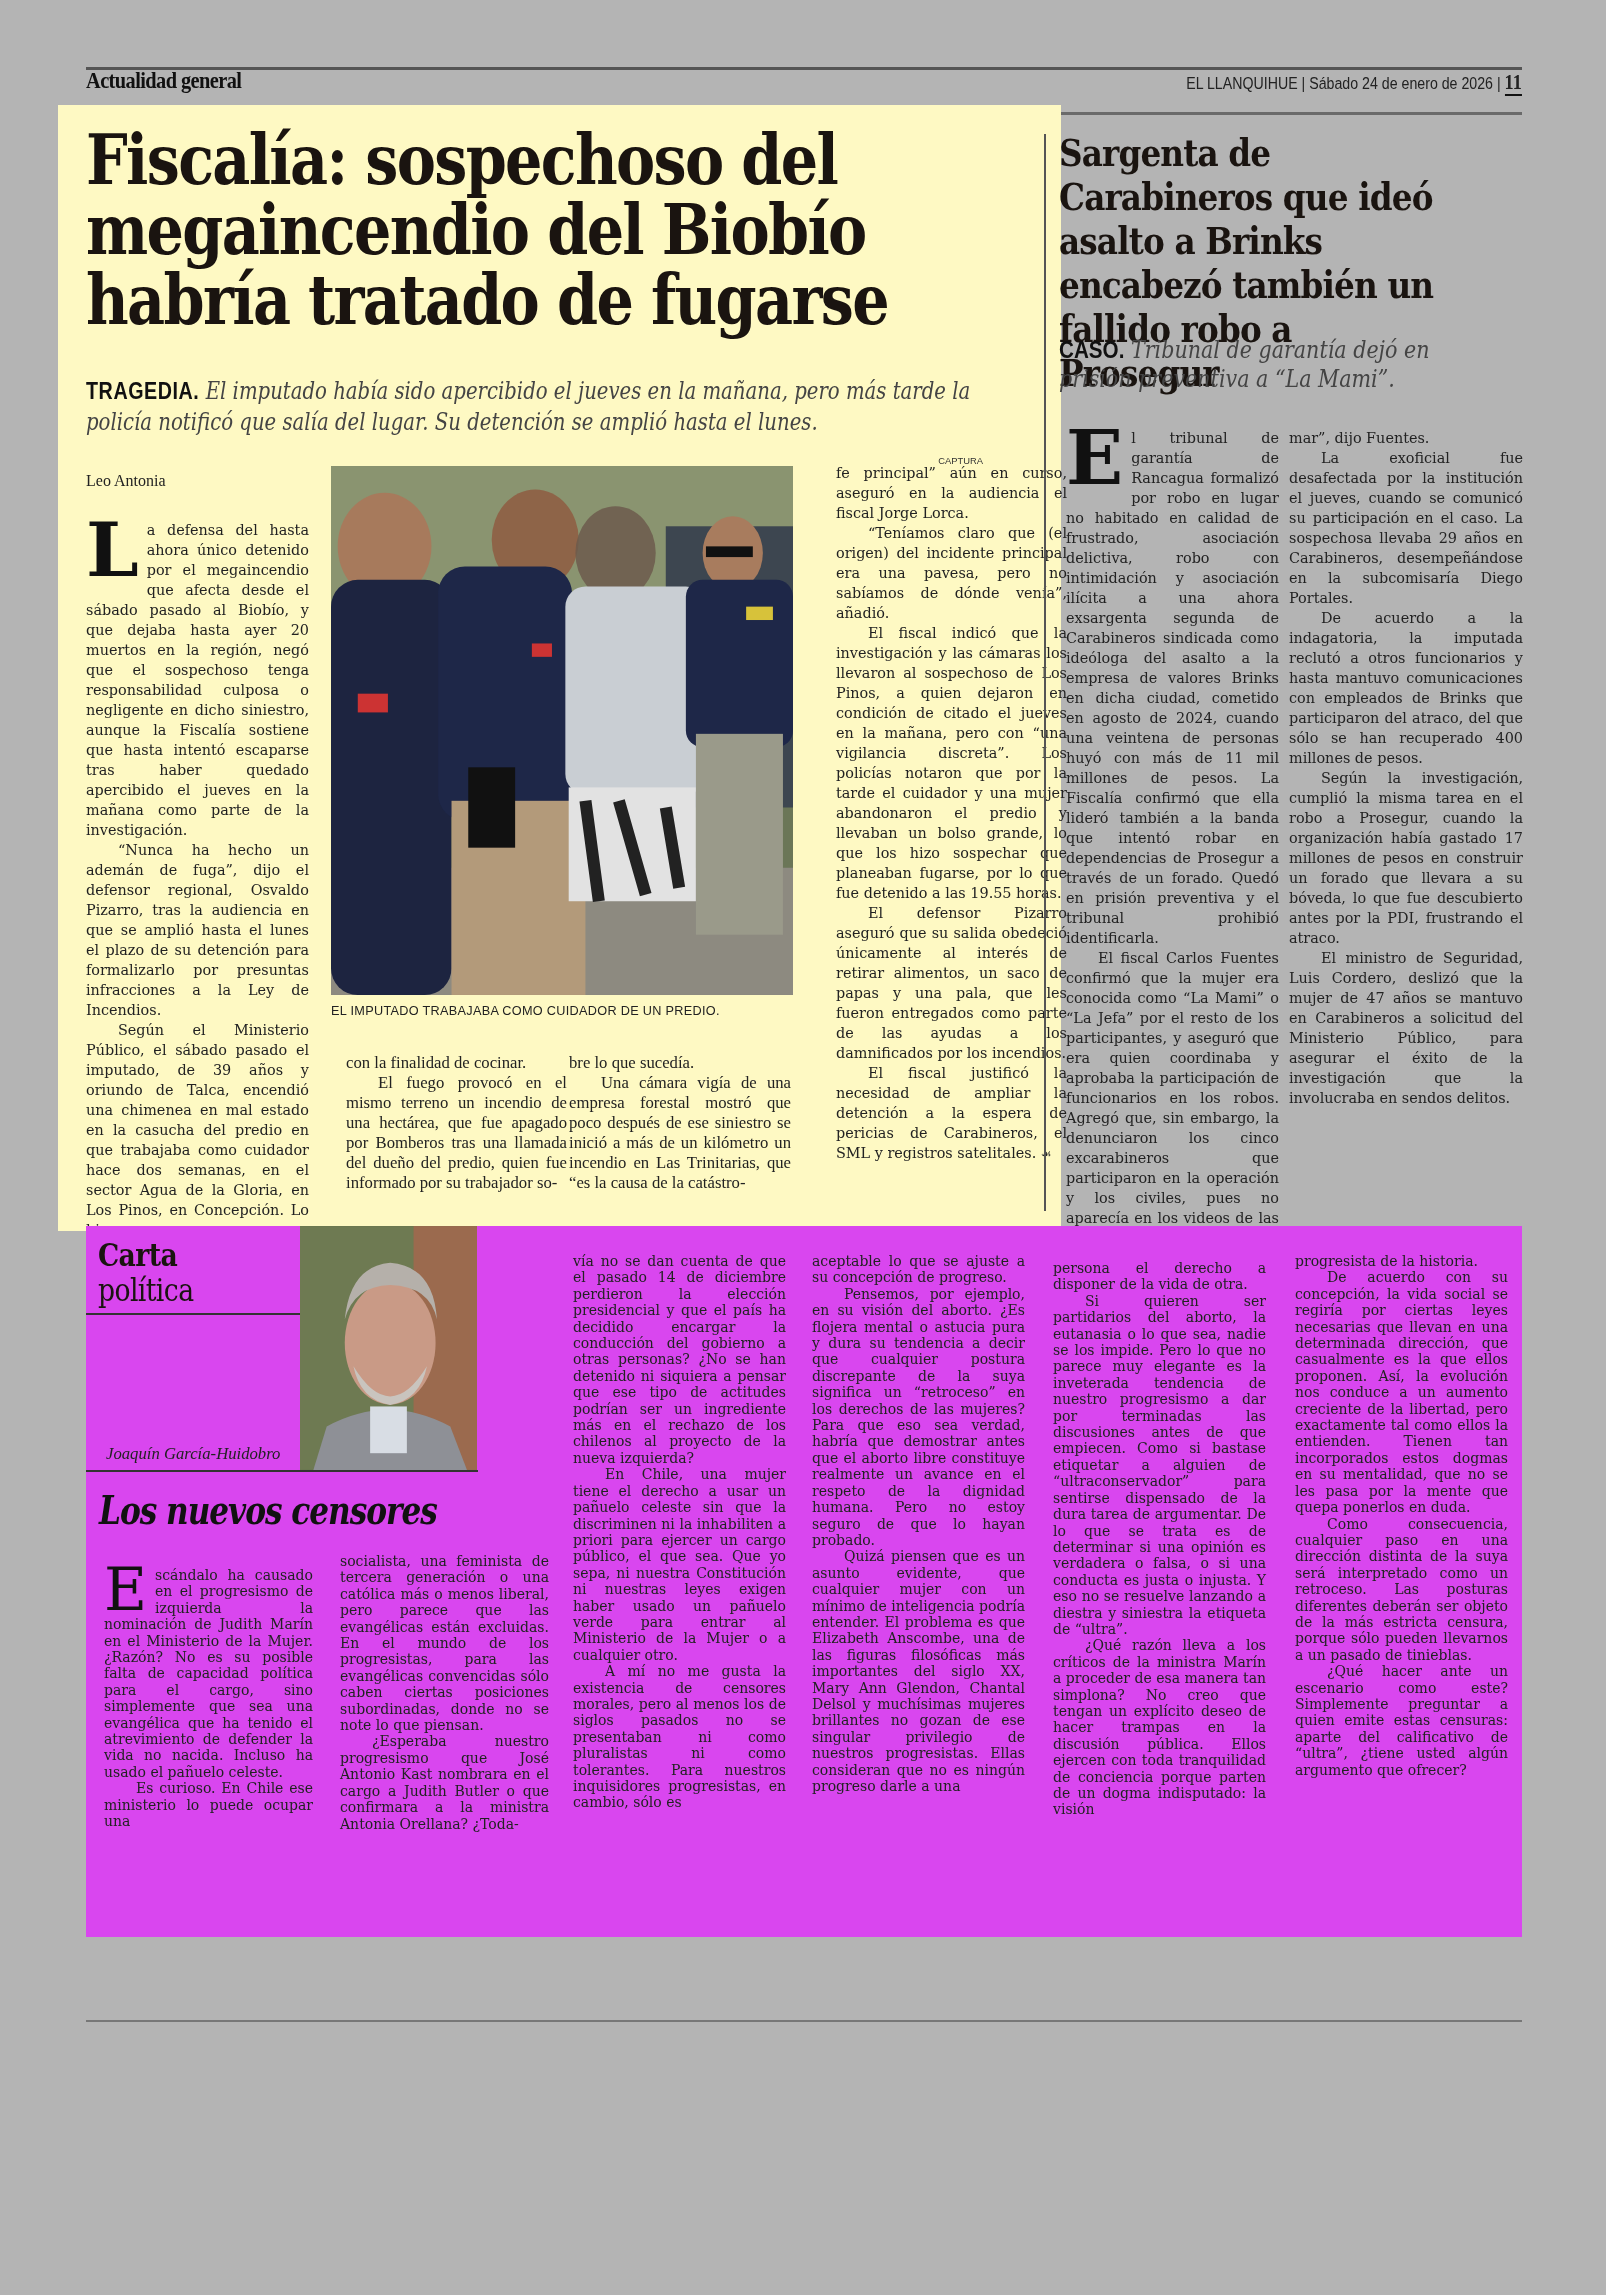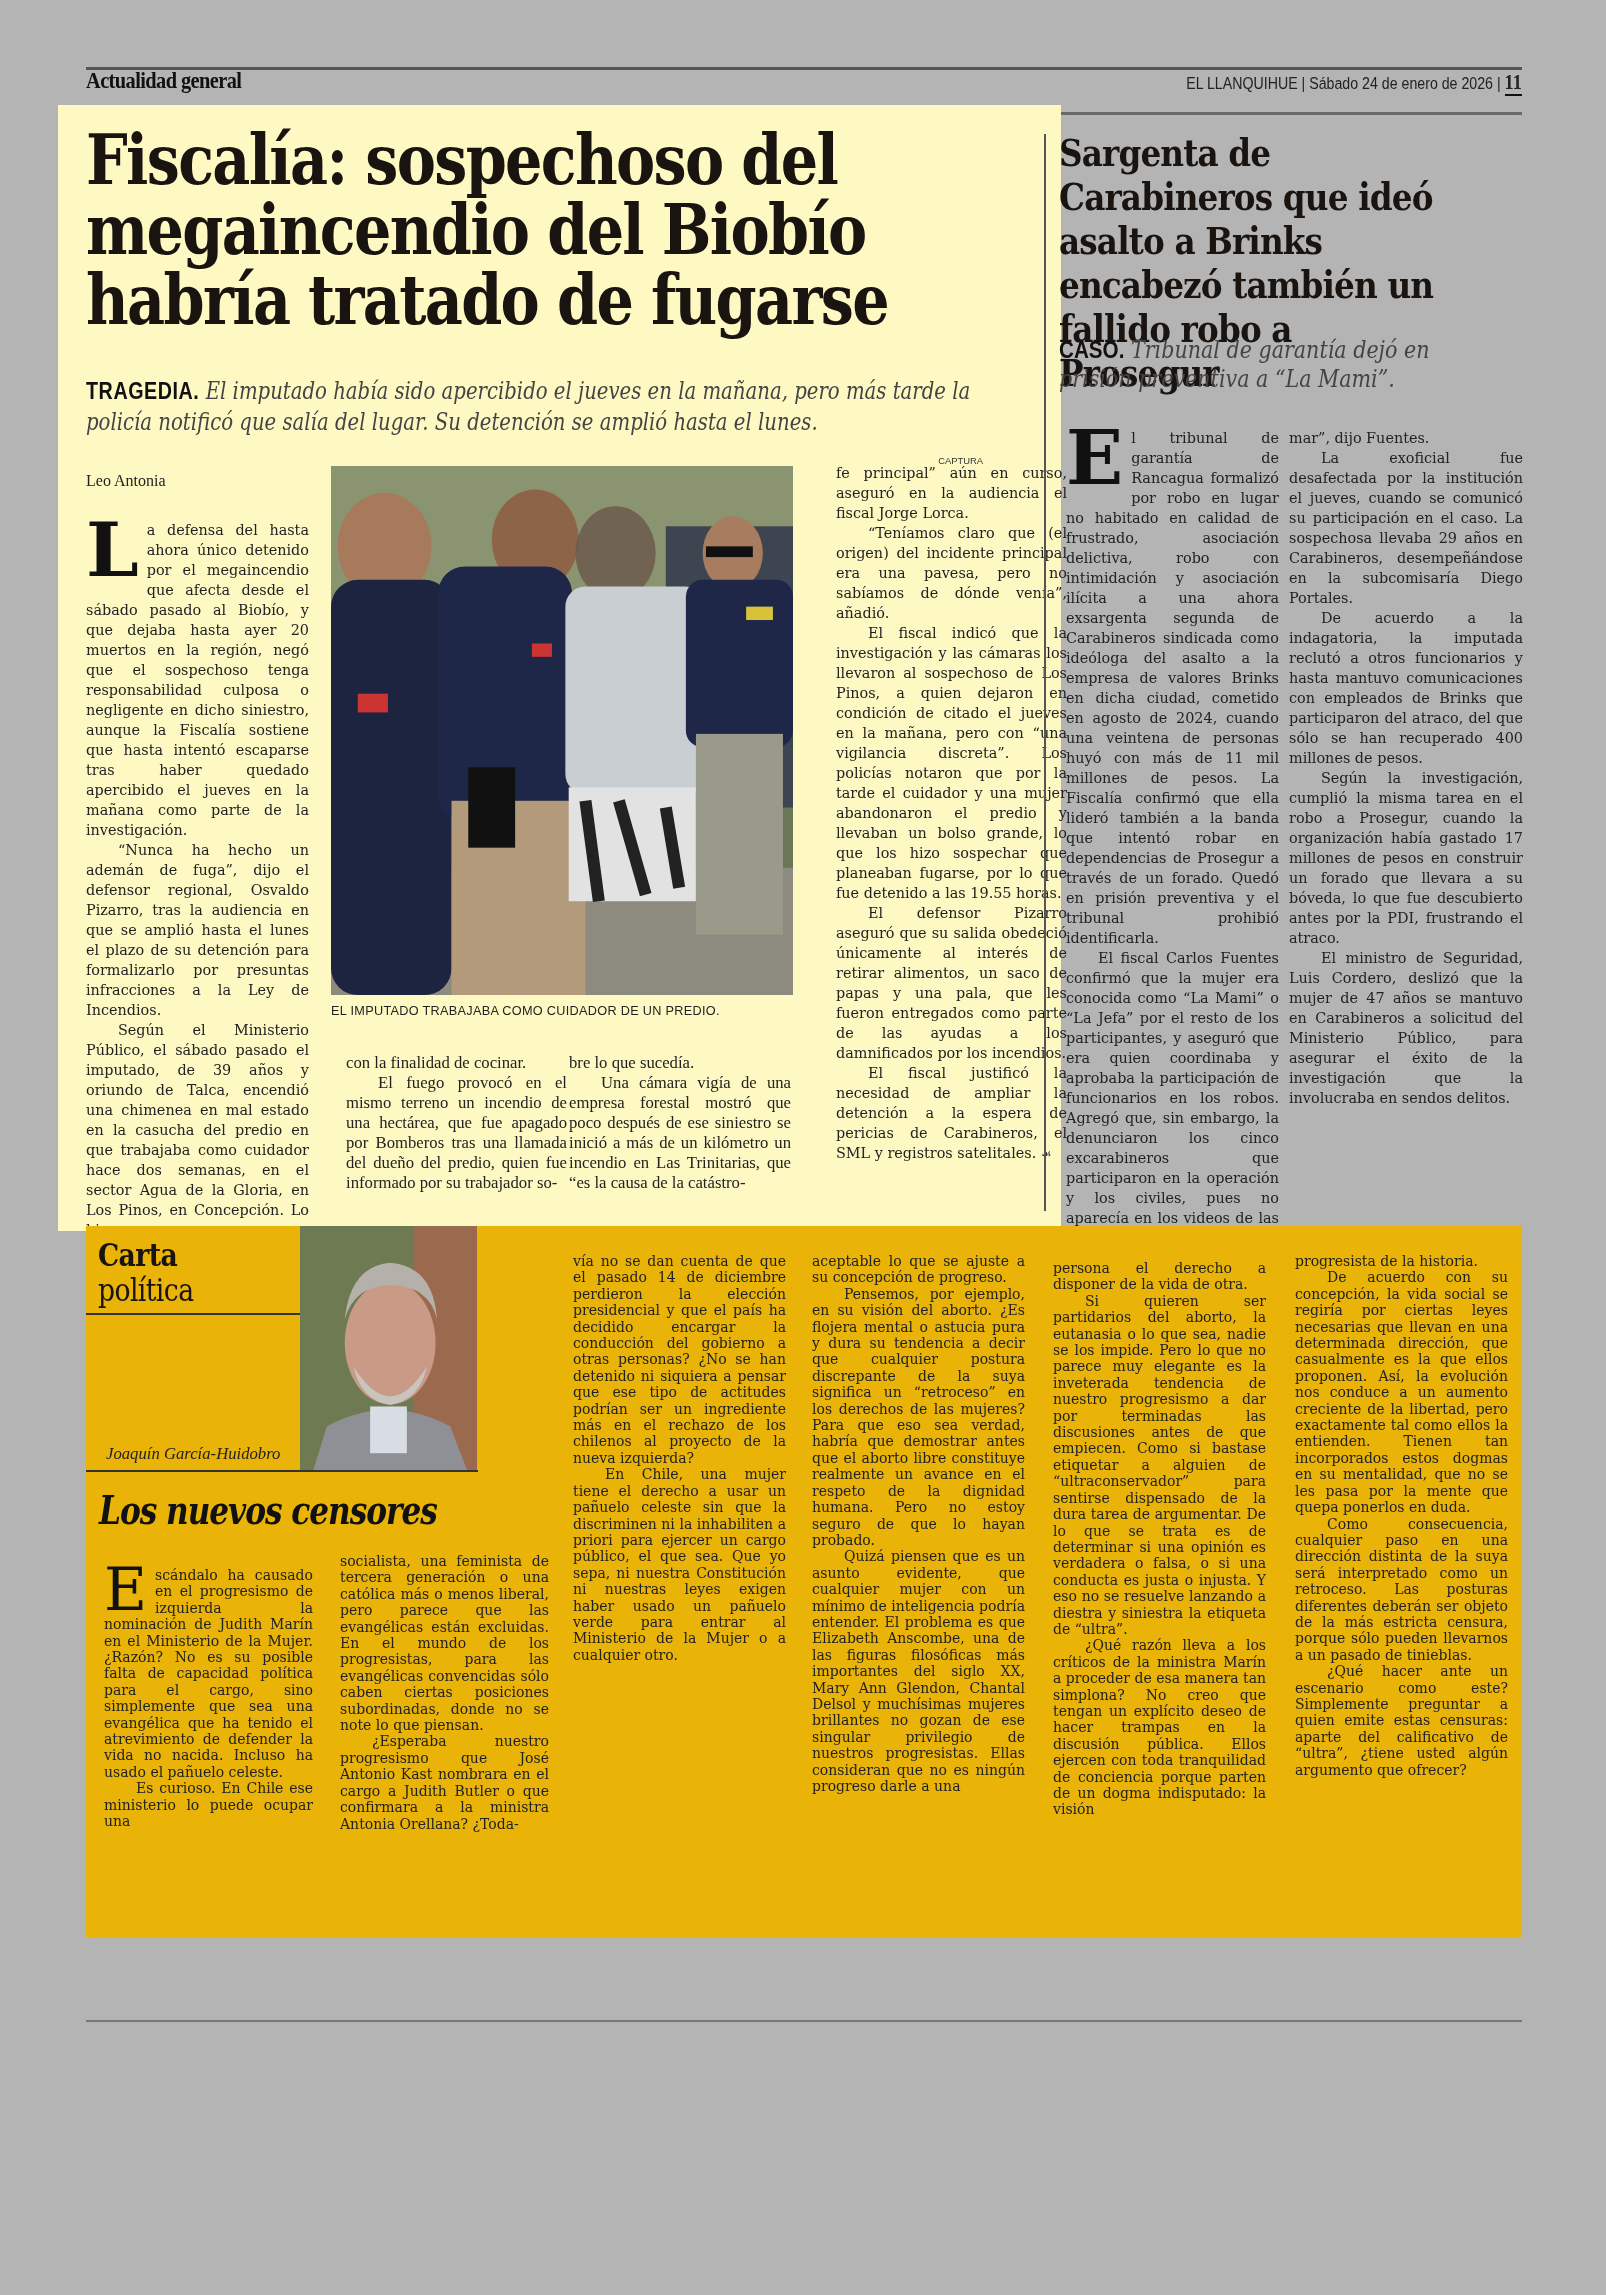--- a/index.html
+++ b/index.html
@@ -40,21 +40,21 @@
   .col-divider { position: absolute; left: 1044px; top: 134px; width: 2px; height: 1077px; background: #555; }
 
   
   .side-title { position: absolute; left: 1059px; top: 131px; width: 468px; font-family: "DejaVu Serif", serif; font-weight: bold; font-size: 38px; line-height: 44px; letter-spacing: -1px; color: #1a1410; transform: scaleX(0.86); transform-origin: left; }
   .side-deck { position: absolute; left: 1059px; top: 335px; width: 468px; font-family: "DejaVu Serif", serif; font-style: italic; font-size: 24px; line-height: 29.4px; color: #444; transform: scaleX(0.86); transform-origin: left; }
   .side-deck .kicker { font-style: normal; font-family: "Liberation Sans", sans-serif; font-weight: bold; color: #111; }
   .side-col1 { left: 1066px; top: 428px; width: 213px; }
   .side-col2 { left: 1289px; top: 428px; width: 234px; }
 
   
-  .opinion { position: absolute; left: 86px; top: 1226px; width: 1436px; height: 711px; background: #eab308; }
+  .opinion { position: absolute; left: 86px; top: 1226px; width: 1436px; height: 711px; background: #d946ef; }
   .carta-box { position: absolute; left: 0; top: 0; width: 214px; height: 207px; }
   .carta-label { position: absolute; left: 12px; top: 12px; font-family: "DejaVu Serif", serif; font-weight: bold; font-size: 31px; line-height: 35px; color: #1a1410; letter-spacing: -0.7px; transform: scaleX(0.86); transform-origin: left; }
   .carta-label .light { font-weight: normal; }
   .carta-rule { position: absolute; left: 0; top: 87px; width: 214px; height: 2px; background: #333; }
   .author { position: absolute; left: 20px; top: 218px; font-family: "Liberation Serif", serif; font-style: italic; font-size: 16.7px; color: #222; }
   .author-photo { position: absolute; left: 214px; top: 0; width: 177px; height: 244px; overflow: hidden; background: #5d6b4a; }
   .opinion-rule { position: absolute; left: 0; top: 244px; width: 392px; height: 2px; background: #333; }
   .opinion-title { position: absolute; left: 13.4px; top: 261px; font-family: "DejaVu Serif", serif; font-style: italic; font-weight: bold; font-size: 39px; letter-spacing: -1.3px; color: #111; transform: scaleX(0.8); transform-origin: left; }
 
   .op { color: #222; font-size: 14px; line-height: 16.4px; }
@@ -189,20 +189,21 @@
     <p class="noindent"><span class="dropcap">E</span><span>scándalo ha causado en el progresismo de izquierda la nominación de Judith Marín en el Ministerio de la Mujer. ¿Razón? No es su posible falta de capacidad política para el cargo, sino simplemente que sea una evangélica que ha tenido el atrevimiento de defender la vida no nacida. Incluso ha usado el pañuelo celeste.</span></p>
     <p>Es curioso. En Chile ese ministerio lo puede ocupar una</p>
   </div>
   <div class="col op op-col2">
     <p class="noindent">socialista, una feminista de tercera generación o una católica más o menos liberal, pero parece que las evangélicas están excluidas. En el mundo de los progresistas, para las evangélicas convencidas sólo caben ciertas posiciones subordinadas, donde no se note lo que piensan.</p>
     <p>¿Esperaba nuestro progresismo que José Antonio Kast nombrara en el cargo a Judith Butler o que confirmara a la ministra Antonia Orellana? ¿Toda-</p>
   </div>
   <div class="col op op-col3">
     <p class="noindent">vía no se dan cuenta de que el pasado 14 de diciembre perdieron la elección presidencial y que el país ha decidido encargar la conducción del gobierno a otras personas? ¿No se han detenido ni siquiera a pensar que ese tipo de actitudes podrían ser un ingrediente más en el rechazo de los chilenos al proyecto de la nueva izquierda?</p>
     <p>En Chile, una mujer tiene el derecho a usar un pañuelo celeste sin que la discriminen ni la inhabiliten a priori para ejercer un cargo público, el que sea. Que yo sepa, ni nuestra Constitución ni nuestras leyes exigen haber usado un pañuelo verde para entrar al Ministerio de la Mujer o a cualquier otro.</p>
+    <p>A mí no me gusta la existencia de censores morales, pero al menos los de siglos pasados no se presentaban ni como pluralistas ni como tolerantes. Para nuestros inquisidores progresistas, en cambio, sólo es</p>
   </div>
   <div class="col op op-col4">
     <p class="noindent">aceptable lo que se ajuste a su concepción de progreso.</p>
     <p>Pensemos, por ejemplo, en su visión del aborto. ¿Es flojera mental o astucia pura y dura su tendencia a decir que cualquier postura discrepante de la suya significa un “retroceso” en los derechos de las mujeres? Para que eso sea verdad, habría que demostrar antes que el aborto libre constituye realmente un avance en el respeto de la dignidad humana. Pero no estoy seguro de que lo hayan probado.</p>
     <p>Quizá piensen que es un asunto evidente, que cualquier mujer con un mínimo de inteligencia podría entender. El problema es que Elizabeth Anscombe, una de las figuras filosóficas más importantes del siglo XX, Mary Ann Glendon, Chantal Delsol y muchísimas mujeres brillantes no gozan de ese singular privilegio de nuestros progresistas. Ellas consideran que no es ningún progreso darle a una</p>
   </div>
   <div class="col op op-col5">
     <p class="noindent">persona el derecho a disponer de la vida de otra.</p>
     <p>Si quieren ser partidarios del aborto, la eutanasia o lo que sea, nadie se los impide. Pero lo que no parece muy elegante es la inveterada tendencia de nuestro progresismo a dar por terminadas las discusiones antes de que empiecen. Como si bastase etiquetar a alguien de “ultraconservador” para sentirse dispensado de la dura tarea de argumentar. De lo que se trata es de determinar si una opinión es verdadera o falsa, o si una conducta es justa o injusta. Y eso no se resuelve lanzando a diestra y siniestra la etiqueta de “ultra”.</p>
     <p>¿Qué razón lleva a los críticos de la ministra Marín a proceder de esa manera tan simplona? No creo que tengan un explícito deseo de hacer trampas en la discusión pública. Ellos ejercen con toda tranquilidad de conciencia porque parten de un dogma indisputado: la visión</p>

